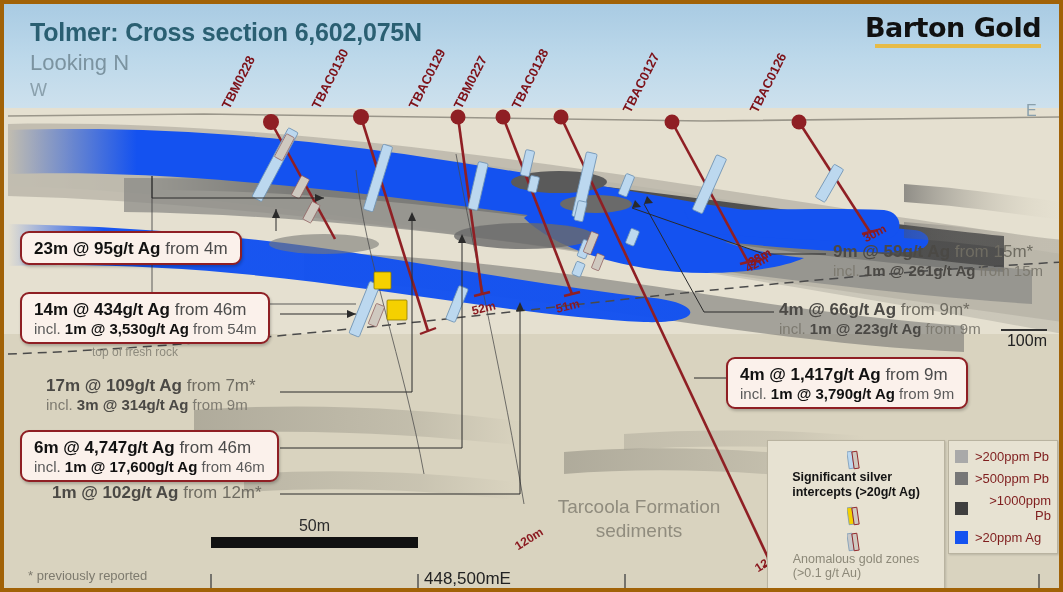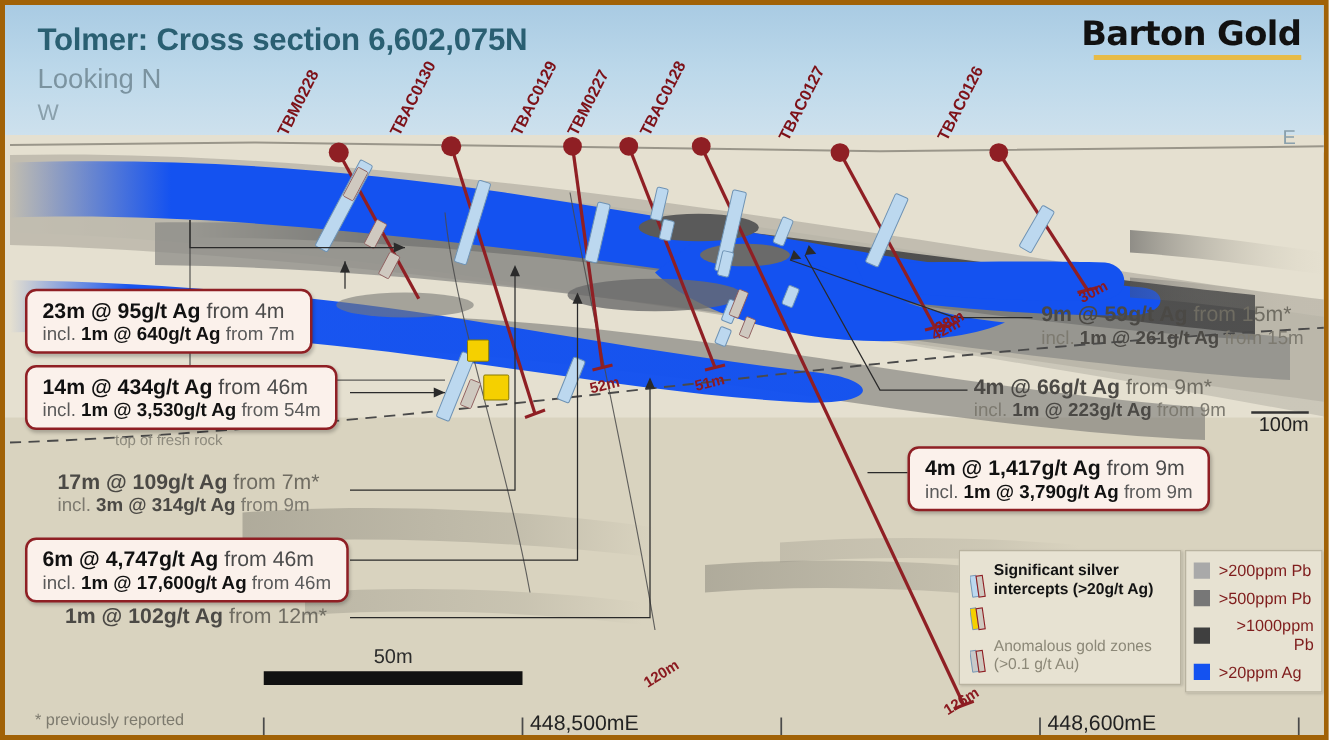--- a/index.html
+++ b/index.html
@@ -124,21 +124,21 @@
   }
   .depth-right .rule{height:2px;background:#333;width:46px;margin-left:auto;margin-bottom:1px;}
 
   
   .legend{
     position:absolute;left:763px;top:436px;width:178px;
     background:#e7e2d2;border:1px solid #b9b3a0;
     padding:8px 8px 8px 8px;box-sizing:border-box;
     box-shadow:1px 1px 2px rgba(0,0,0,.15);
   }
-  .legend-row{display:flex;align-items:flex-end;margin-bottom:5px;}
+  .legend-row{display:flex;align-items:center;margin-bottom:5px;flex-direction:column;}
   .legend-row:last-child{margin-bottom:0;}
   .lg-swatch{width:13px;height:20px;flex:0 0 13px;margin-right:6px;margin-top:1px;position:relative;}
   .lg-txt{font-size:12.5px;line-height:1.18;font-weight:700;color:#131313;}
   .lg-txt.muted{font-weight:400;color:#8c8878;}
 
   .legend2{
     position:absolute;left:944px;top:436px;width:110px;
     background:#e7e2d2;border:1px solid #b9b3a0;
     padding:8px 6px;box-sizing:border-box;
     box-shadow:1px 1px 2px rgba(0,0,0,.15);
@@ -364,21 +364,20 @@
       <div class="depth-label" style="left: 752px; top: 558px; transform: rotate(-32deg);">126m</div>
       <div class="depth-label" style="left: 742px; top: 258px; transform: rotate(-28deg);">42m</div>
       <div class="depth-label" style="left: 745px; top: 252px; transform: rotate(-28deg);">38m</div>
       <div class="depth-label" style="left: 860px; top: 228px; transform: rotate(-28deg);">30m</div>
       <div class="depth-label" style="left: 745px; top: 252px; transform: rotate(-28deg);">38m</div>
     </div>
 
   <div id="callouts">
       <div class="callout" style="left: 16px; top: 227px;">
         <div class="l1"><b>23m @ 95g/t Ag</b><span> from 4m</span></div>
-        <div class="l2"><span>incl. </span><b>1m @ 640g/t Ag</b><span> from 7m</span></div>
       </div>
       <div class="callout" style="left: 16px; top: 288px;">
         <div class="l1"><b>14m @ 434g/t Ag</b><span> from 46m</span></div>
         <div class="l2"><span>incl. </span><b>1m @ 3,530g/t Ag</b><span> from 54m</span></div>
       </div>
       <div class="plain dark" style="left: 42px; top: 372px;">
         <div class="l1"><b>17m @ 109g/t Ag</b><span> from 7m*</span></div>
         <div class="l2"><span>incl. </span><b>3m @ 314g/t Ag</b><span> from 9m</span></div>
       </div>
       <div class="callout" style="left: 16px; top: 426px;">
@@ -396,20 +395,24 @@
         <div class="l1"><b>4m @ 66g/t Ag</b><span> from 9m*</span></div>
         <div class="l2"><span>incl. </span><b>1m @ 223g/t Ag</b><span> from 9m</span></div>
       </div>
       <div class="callout" style="left: 722px; top: 353px;">
         <div class="l1"><b>4m @ 1,417g/t Ag</b><span> from 9m</span></div>
         <div class="l2"><span>incl. </span><b>1m @ 3,790g/t Ag</b><span> from 9m</span></div>
       </div>
     </div>
 
   <div class="fresh-rock">top of fresh rock</div>
+  <div class="tarcoola">
+    <span>Tarcoola Formation</span><br>
+    <span>sediments</span>
+  </div>
   <div class="prev">* previously reported</div>
 
   <div class="scalebar-wrap">
     <div class="scale-txt">50m</div>
     <div class="scalebar"></div>
   </div>
   <div class="easting" style="left:420px;top:565px;">448,500mE</div>
   <div class="easting" style="left:834px;top:565px;">448,600mE</div>
   <div class="depth-right" style="top:325px;">
     <div class="rule"></div>

